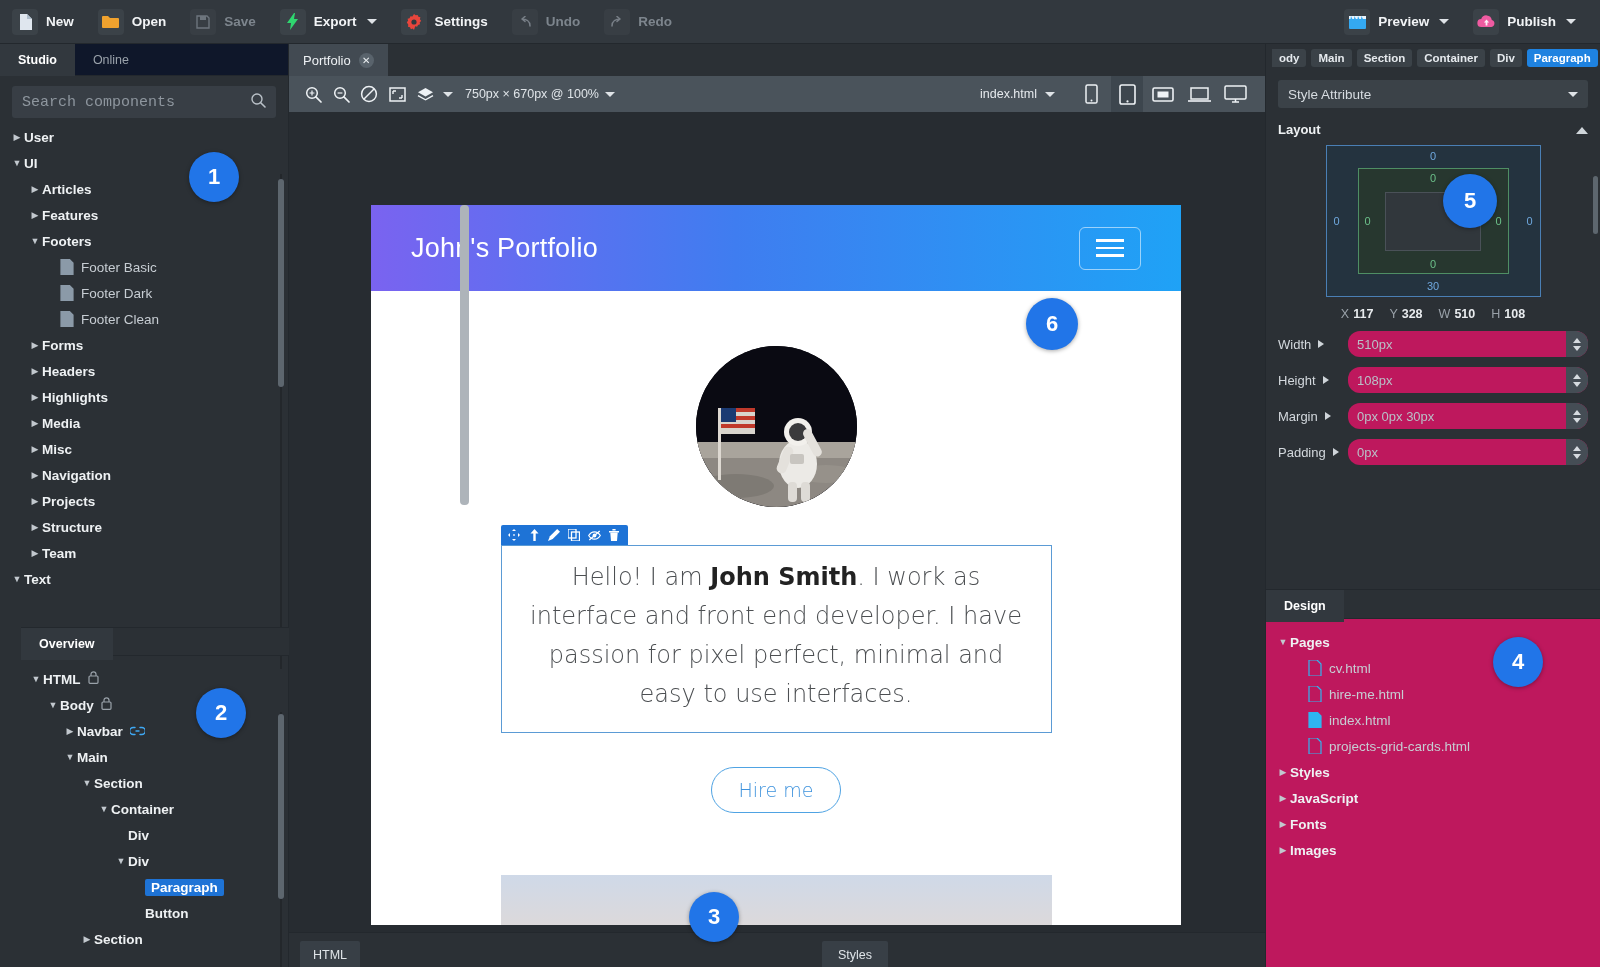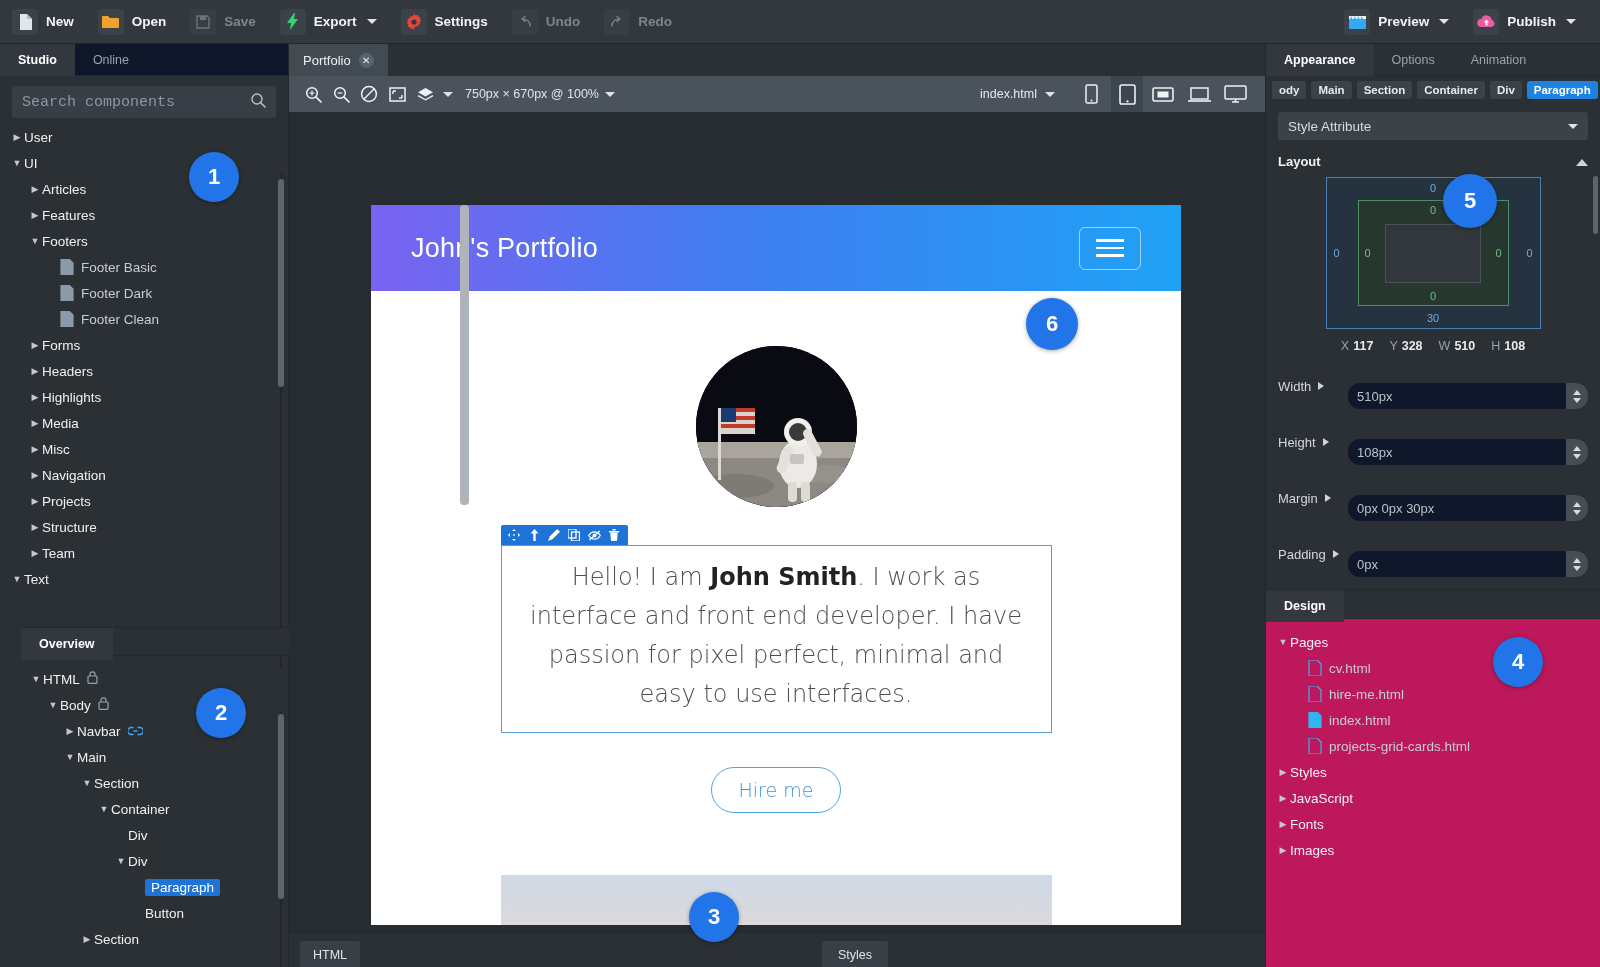--- a/index.html
+++ b/index.html
@@ -63,21 +63,21 @@
   .tree-top { height:480px; }
   .trow {
     display:flex; align-items:center; height:26px; padding-left:10px;
     font-size:13.5px; cursor:pointer; white-space:nowrap;
   }
   .tri {
     width:14px; flex:none; color:#c2c8ce; font-size:9px; display:flex;
     align-items:center; justify-content:center;
   }
   .tri.empty { color:transparent; }
-  .bold { font-weight:normal; color:#eef1f3; }
+  .bold { font-weight:bold; color:#eef1f3; }
   .leafname { color:#c7cdd3; }
   .fileglyph { width:14px; height:16px; flex:none; margin-right:7px; }
 
   .panelscroll {
     position:absolute; right:4px; width:6px; border-radius:3px; background:#5d666e;
   }
   .trackline { position:absolute; right:6px; width:2px; background:#23272b; }
 
   .overview-hdr { position:absolute; left:0; top:583px; width:289px;margin-left:21px;}
   .ovr-tabstrip { display:flex; height:29px; background:#2b3035; border-top:1px solid #23282d; border-bottom:1px solid #23282d;}
@@ -210,23 +210,22 @@
   .dims {
     display:flex; justify-content:center; gap:16px; margin-top:10px;
     font-size:12.5px; color:#e8ebee;
   }
   .dims i { font-style:normal; color:#99a1a9; margin-right:4px; }
   .dims b { font-weight:bold; }
   .prop { display:flex; align-items:center; margin-top:10px; }
   .plabel { width:70px; font-size:13px; color:#d3d8dd; display:flex; align-items:center; gap:7px;}
   .ptri { width:0;height:0;border-top:4px solid transparent;border-bottom:4px solid transparent;border-left:6px solid #cfd4d9;}
   .pfield {
-    flex:1; height:26px; background:#0f172a; border-radius:12px; display:flex; align-items:center;
+    flex:1; height:26px; background:#be185d; border-radius:12px; display:flex; align-items:center;
     overflow:hidden;
-    margin-top:20px;
   }
   .pfield input {
     flex:1; background:transparent; border:none; outline:none; color:#b9c0c7;
     font-size:13px; padding:0 9px; font-family:inherit;
   }
   .stepper {
     width:22px; height:26px; background:#454d55; display:flex; flex-direction:column;
     align-items:center; justify-content:center; gap:3px; cursor:pointer; flex:none;
   }
   .stepper .up { width:0;height:0;border-left:4px solid transparent;border-right:4px solid transparent;border-bottom:5px solid #d6dbe0;}
@@ -712,31 +711,20 @@
       <div class="btab" style="left:11px; width:60px;">
         <span>HTML</span>
       </div>
       <div class="btab" style="left:533px; width:66px;">
         <span>Styles</span>
       </div>
     </div>
   </div>
 
   <div class="right">
-    <div class="r-tabstrip">
-      <div class="tab active">
-        <span>Appearance</span>
-      </div>
-      <div class="tab">
-        <span>Options</span>
-      </div>
-      <div class="tab">
-        <span>Animation</span>
-      </div>
-    </div>
 
     <div class="crumbs" id="breadcrumb">
         <span class="crumb clipped">ody</span>
         <span class="crumb">Main</span>
         <span class="crumb">Section</span>
         <span class="crumb">Container</span>
         <span class="crumb">Div</span>
         <span class="crumb active">Paragraph</span>
       </div>
 

